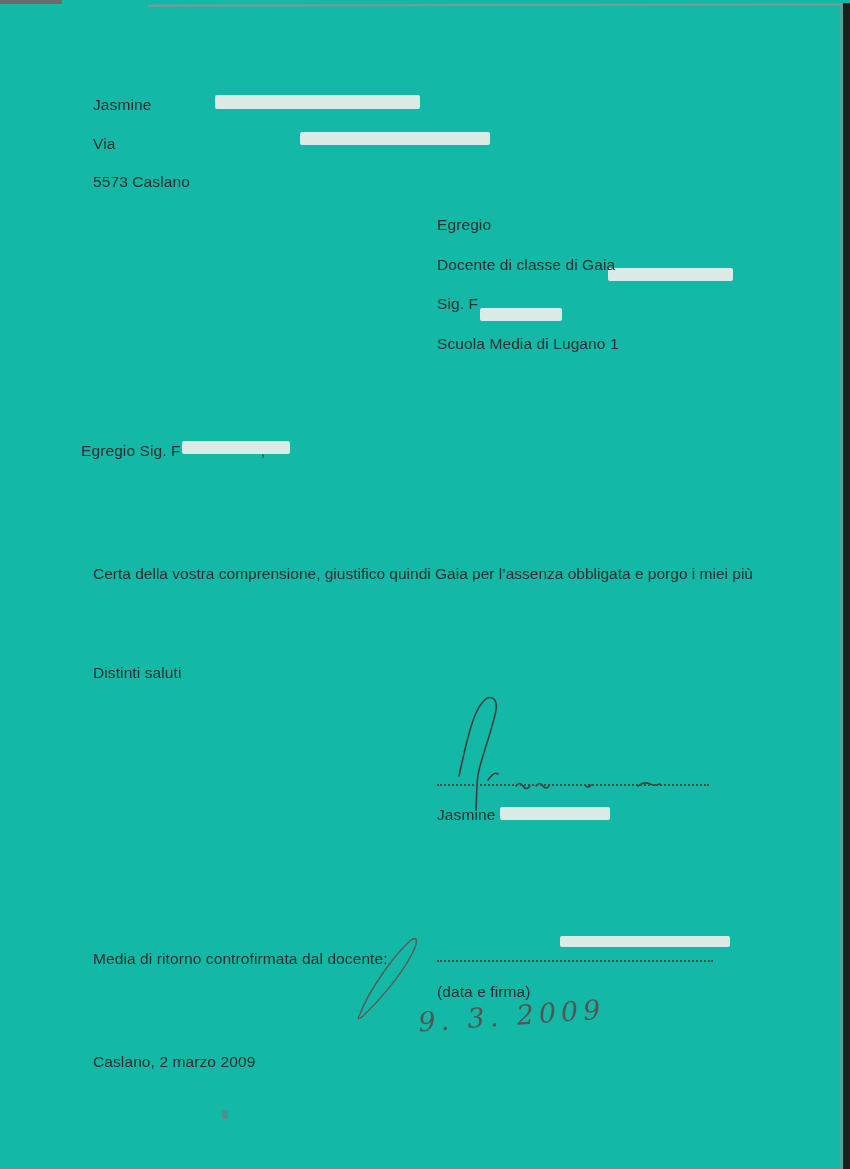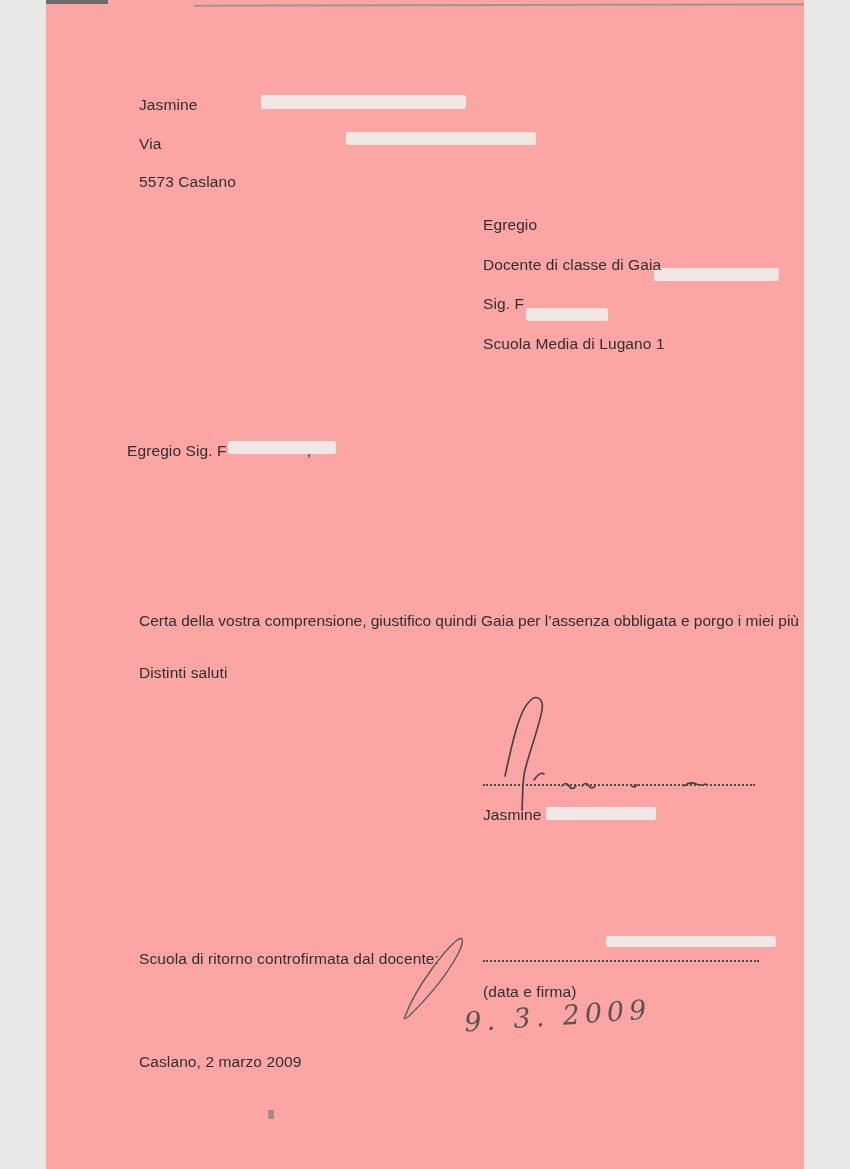--- a/index.html
+++ b/index.html
@@ -1,21 +1,21 @@
 <!DOCTYPE html>
 <html><head>
 <meta charset="utf-8">
 <style>
   html, body { margin: 0; padding: 0; background: #e8e8e6; }
   .page {
     position: relative;
-    width: 758px;
+    width: 850px;
     height: 1169px;
     margin: 0 auto;
-    background: #fca5a5;
+    background: #14b8a6;
     overflow: hidden;
     font-family: "Liberation Sans", sans-serif;
     color: #2f2f2f;
     font-size: 15.5px;
   }
   .abs { position: absolute; }
   .txtline { white-space: nowrap; letter-spacing: 0.1px; }
 
   
   .edge-strip-right { left: 843px; top: 3px; width: 7px; height: 1166px; background: #1e1e1e; }
@@ -28,21 +28,21 @@
   .smudge { background: #efefec; border-radius: 2px; opacity: .9; }
 
   
   .sender-block { left: 93px; top: 96px; }
   .sender-block .txtline { margin-bottom: 20.5px; }
   .recipient-block { left: 437px; top: 216px; }
   .recipient-block .txtline { margin-bottom: 21.5px; }
   .salutation-row { left: 81px; top: 442px; }
   .salutation-row .comma { display: inline-block; margin-left: 80px; }
   .para1 { left: 93px; top: 483px; width: 740px; line-height: 26px; }
-  .para2 { left: 93px; top: 561px; width: 740px; line-height: 26px; margin-top: 47px; }
+  .para2 { left: 93px; top: 561px; width: 740px; line-height: 26px; }
   .closing-line { left: 93px; top: 664px; }
 
   .dotline {
     border-bottom: 2px dotted #4c4c4c;
     height: 0;
   }
   .sig-dotline { left: 437px; top: 784px; width: 272px; }
   .sig-name { left: 437px; top: 806px; }
 
   .return-label { left: 93px; top: 950px; }
@@ -114,21 +114,21 @@
       <path d="M 76 94 q 4 -5 7 0 q 3 5 7 0"></path>
       <path d="M 96 94 q 4 -5 7 0 q 3 4 6 0"></path>
       <path d="M 145 93 q 3 4 6 0"></path>
       <path d="M 198 94 q 6 -5 12 -2 q 5 2 10 0"></path>
     </g>
   </svg>
 
   <div class="abs dotline sig-dotline"></div>
   <div class="abs sig-name txtline">Jasmine</div>
 
-  <div class="abs return-label txtline">Scuola di ritorno controfirmata dal docente:</div>
+  <div class="abs return-label txtline">Media di ritorno controfirmata dal docente:</div>
 
   <svg class="abs" style="left:348px; top:928px;" width="90" height="95" viewBox="0 0 90 95">
     <path d="M 12 86 C 22 60, 48 25, 62 13 C 69 7, 71 12, 64 26 C 52 49, 30 74, 15 88 C 10 92, 9 91, 12 86 Z" fill="none" stroke="#5a5a57" stroke-width="1.4" stroke-linecap="round"></path>
   </svg>
 
   <div class="abs dotline return-dotline"></div>
   <div class="abs return-caption txtline">(data e firma)</div>
 
   <div class="abs handwritten-date">9. 3. 2009</div>
 

